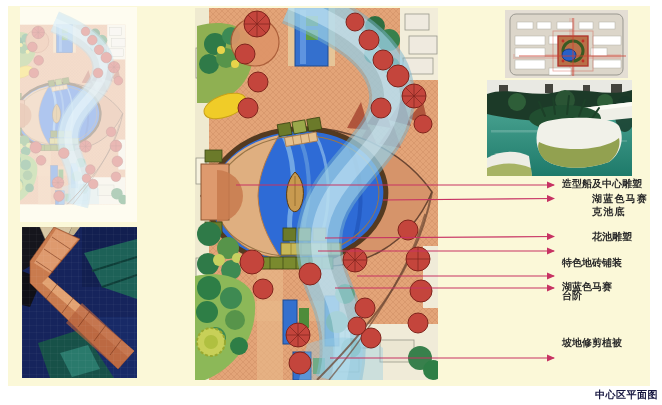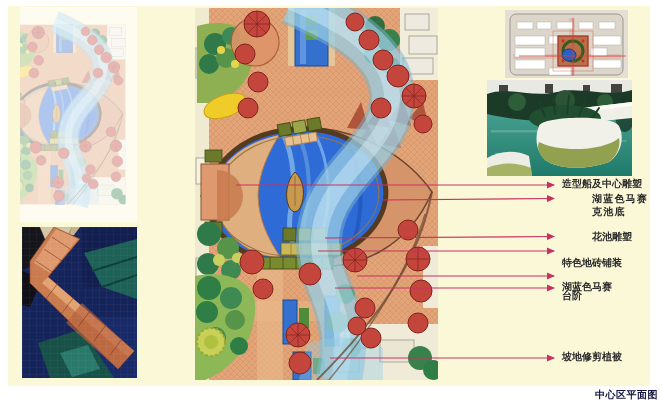--- a/index.html
+++ b/index.html
@@ -15,21 +15,21 @@
   #planter-photo{left:487px;top:80px;width:145px;height:96px;}
   #leaders{position:absolute;left:0;top:0;width:662px;height:405px;pointer-events:none;}
   .lbl{position:absolute;font-size:10px;line-height:12.5px;color:#2b2b2b;font-weight:600;
        white-space:pre-line;}
   #lbl1{left:562px;top:178px;font-weight:700;}
   #lbl2{left:562px;top:193px;letter-spacing:1.2px;margin-left:30px;}
   #lbl3{left:592px;top:231px;}
   #lbl4{left:562px;top:245px;margin-top:45px;}
   #lbl5{left:562px;top:257px;}
   #lbl6{left:562px;top:281px;}
-  #lbl7{left:562px;top:351px;}
+  #lbl7{left:562px;top:337px;}
   #plan-title{position:absolute;right:4px;top:388px;font-size:10px;font-weight:700;
               color:#13133d;letter-spacing:0.5px;}
 </style>
 </head>
 <body>
 
 <div class="stage">
   <div class="panel"></div>
 
   <svg width="0" height="0" style="position:absolute">

